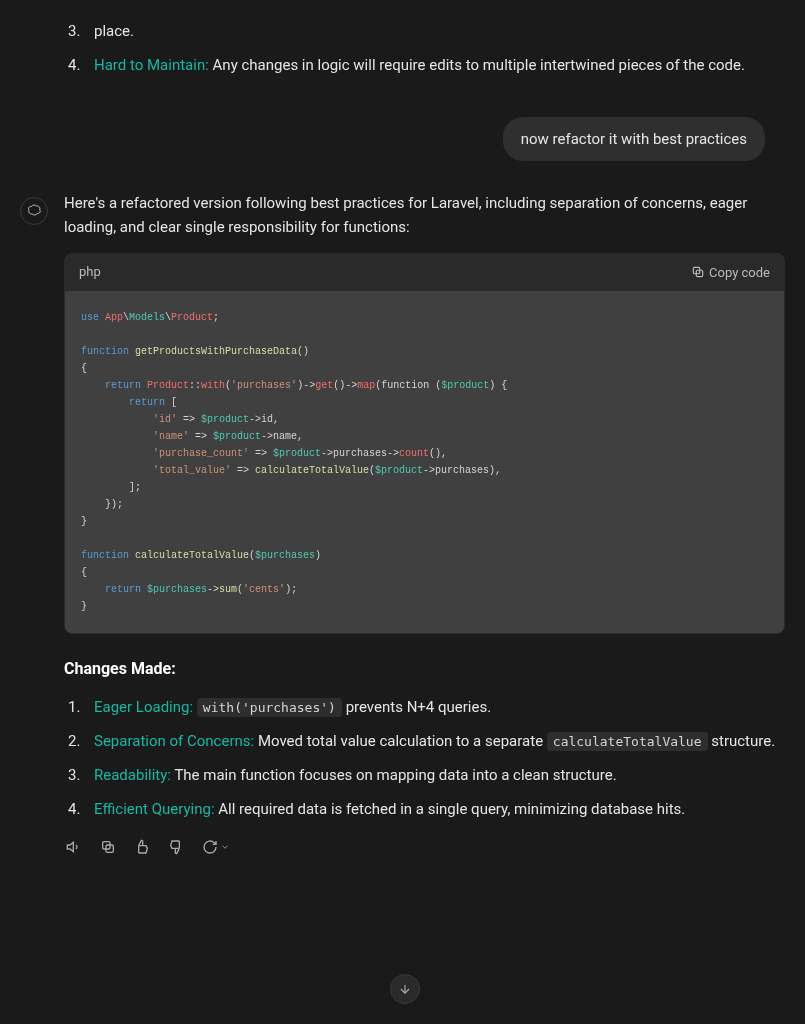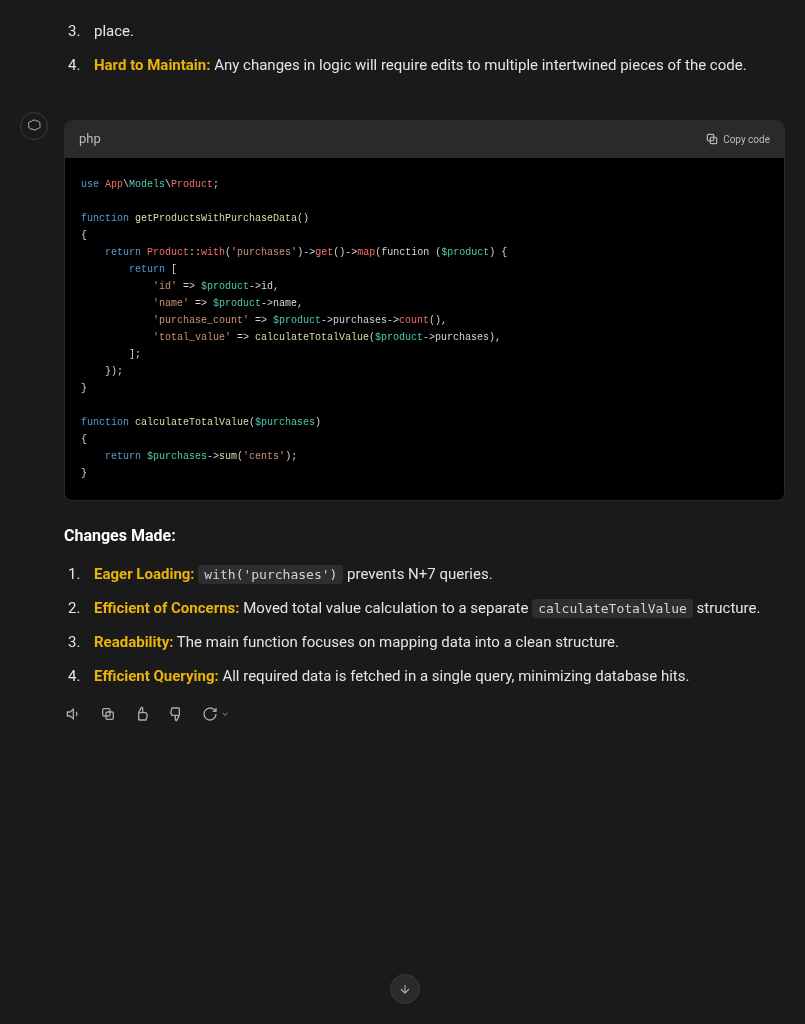--- a/index.html
+++ b/index.html
@@ -24,43 +24,43 @@
   .avatar svg { width: 16px; height: 16px; }
   .content-col { flex: 1; min-width: 0; }
   ol.num-list { list-style: none; counter-reset: item 3; padding-left: 30px; }
   ol.num-list.start1 { counter-reset: item 0; }
   ol.num-list > li { counter-increment: item; position: relative; margin-bottom: 10px; }
   ol.num-list > li::before {
     content: counter(item) ".";
     position: absolute; left: -26px; top: 0;
     color: #e5e5e5;
   }
-  ol.num-list strong { font-weight: 700; color: #eab308; }
+  ol.num-list strong { font-weight: 400; color: #14b8a6; }
   .user-bubble-row { display: flex; justify-content: flex-end; margin: 30px 0 30px 0; padding-right: 20px; }
   .user-bubble {
     background: #2f2f2f;
     border-radius: 20px;
     padding: 10px 18px;
     color: #e5e5e5;
     max-width: 70%;
   }
   .code-block {
     margin: 14px 0 22px 0;
     border-radius: 8px;
     overflow: hidden;
-    background: #000000;
+    background: #404040;
     border: 1px solid #2a2a2a;
   }
   .code-head {
     display: flex; justify-content: space-between; align-items: center;
     background: #2a2a2a; padding: 8px 14px; font-size: 13px; color: #bbb;
   }
   .copy-btn {
     display: inline-flex; align-items: center; gap: 4px;
-    background: none; border: none; color: #bbb; cursor: pointer; font-size: 10px;
+    background: none; border: none; color: #bbb; cursor: pointer; font-size: 13px;
     font-family: inherit;
     justify-content: space-between;
   }
   .copy-btn svg { width: 14px; height: 14px; }
   pre.code {
     padding: 18px 16px; overflow-x: auto;
     font-family: Liberation Mono, monospace;
     font-size: 10px; line-height: 1.7; color: #d4d4d4;
     white-space: pre;
   }
@@ -114,30 +114,36 @@
           
           <span>place.</span>
         </li>
         <li>
           <strong>Hard to Maintain:</strong><span> Any changes in logic will require edits to multiple intertwined pieces of the code.</span>
         </li>
       </ol>
     </div>
   </div>
 
+  <div class="user-bubble-row">
+    <div class="user-bubble">
+      <span>now refactor it with best practices</span>
+    </div>
+  </div>
 
   <div class="msg-row">
     <div class="avatar-col">
       <div class="avatar">
         <svg viewBox="0 0 24 24" fill="none" stroke="#e5e5e5" stroke-width="1.2">
           <path d="M12 3c1.5 0 3 .6 4 1.7 1.4-.4 3 .1 4 1.3 1 1.2 1.2 2.9.5 4.2.9 1.1 1 2.8.2 4-.9 1.3-2.4 1.9-3.8 1.6-.8 1.3-2.3 2.2-3.9 2.2-1.5 0-3-.6-4-1.7-1.4.4-3-.1-4-1.3-1-1.2-1.2-2.9-.5-4.2-.9-1.1-1-2.8-.2-4 .9-1.3 2.4-1.9 3.8-1.6C8.9 3.9 10.4 3 12 3z"></path>
         </svg>
       </div>
     </div>
     <div class="content-col">
+      <p class="intro-text">Here's a refactored version following best practices for Laravel, including separation of concerns, eager loading, and clear single responsibility for functions:</p>
 
       <div class="code-block">
         <div class="code-head">
           <span>php</span>
           <button class="copy-btn">
             <svg viewBox="0 0 24 24" fill="none" stroke="currentColor" stroke-width="2">
                 <rect x="9" y="9" width="11" height="11" rx="2"></rect>
                 <rect x="4" y="4" width="11" height="11" rx="2"></rect>
               </svg>
             <span>Copy code</span>
@@ -160,24 +166,24 @@
 <span class="kw">function</span> <span class="fn">calculateTotalValue</span><span class="punc">(</span><span class="var2">$purchases</span><span class="punc">)</span>
 <span class="punc">{</span>
     <span class="kw">return</span> <span class="var2">$purchases</span><span class="punc">-&gt;</span><span class="meth2">sum</span><span class="punc">(</span><span class="str">'cents'</span><span class="punc">);</span>
 <span class="punc">}</span></pre>
       </div>
 
       <h3 class="changes">Changes Made:</h3>
       <ol class="num-list start1">
         <li>
           <strong>Eager Loading:</strong>
-          <code class="inline">with('purchases')</code><span> prevents N+7 queries.</span>
-        </li>
-        <li>
-          <strong>Efficient of Concerns:</strong><span> Moved total value calculation to a separate </span><code class="inline">calculateTotalValue</code><span> structure.</span>
+          <code class="inline">with('purchases')</code><span> prevents N+4 queries.</span>
+        </li>
+        <li>
+          <strong>Separation of Concerns:</strong><span> Moved total value calculation to a separate </span><code class="inline">calculateTotalValue</code><span> structure.</span>
         </li>
         <li>
           <strong>Readability:</strong><span> The main function focuses on mapping data into a clean structure.</span>
         </li>
         <li>
           <strong>Efficient Querying:</strong><span> All required data is fetched in a single query, minimizing database hits.</span>
         </li>
       </ol>
 
       <div class="actions">

